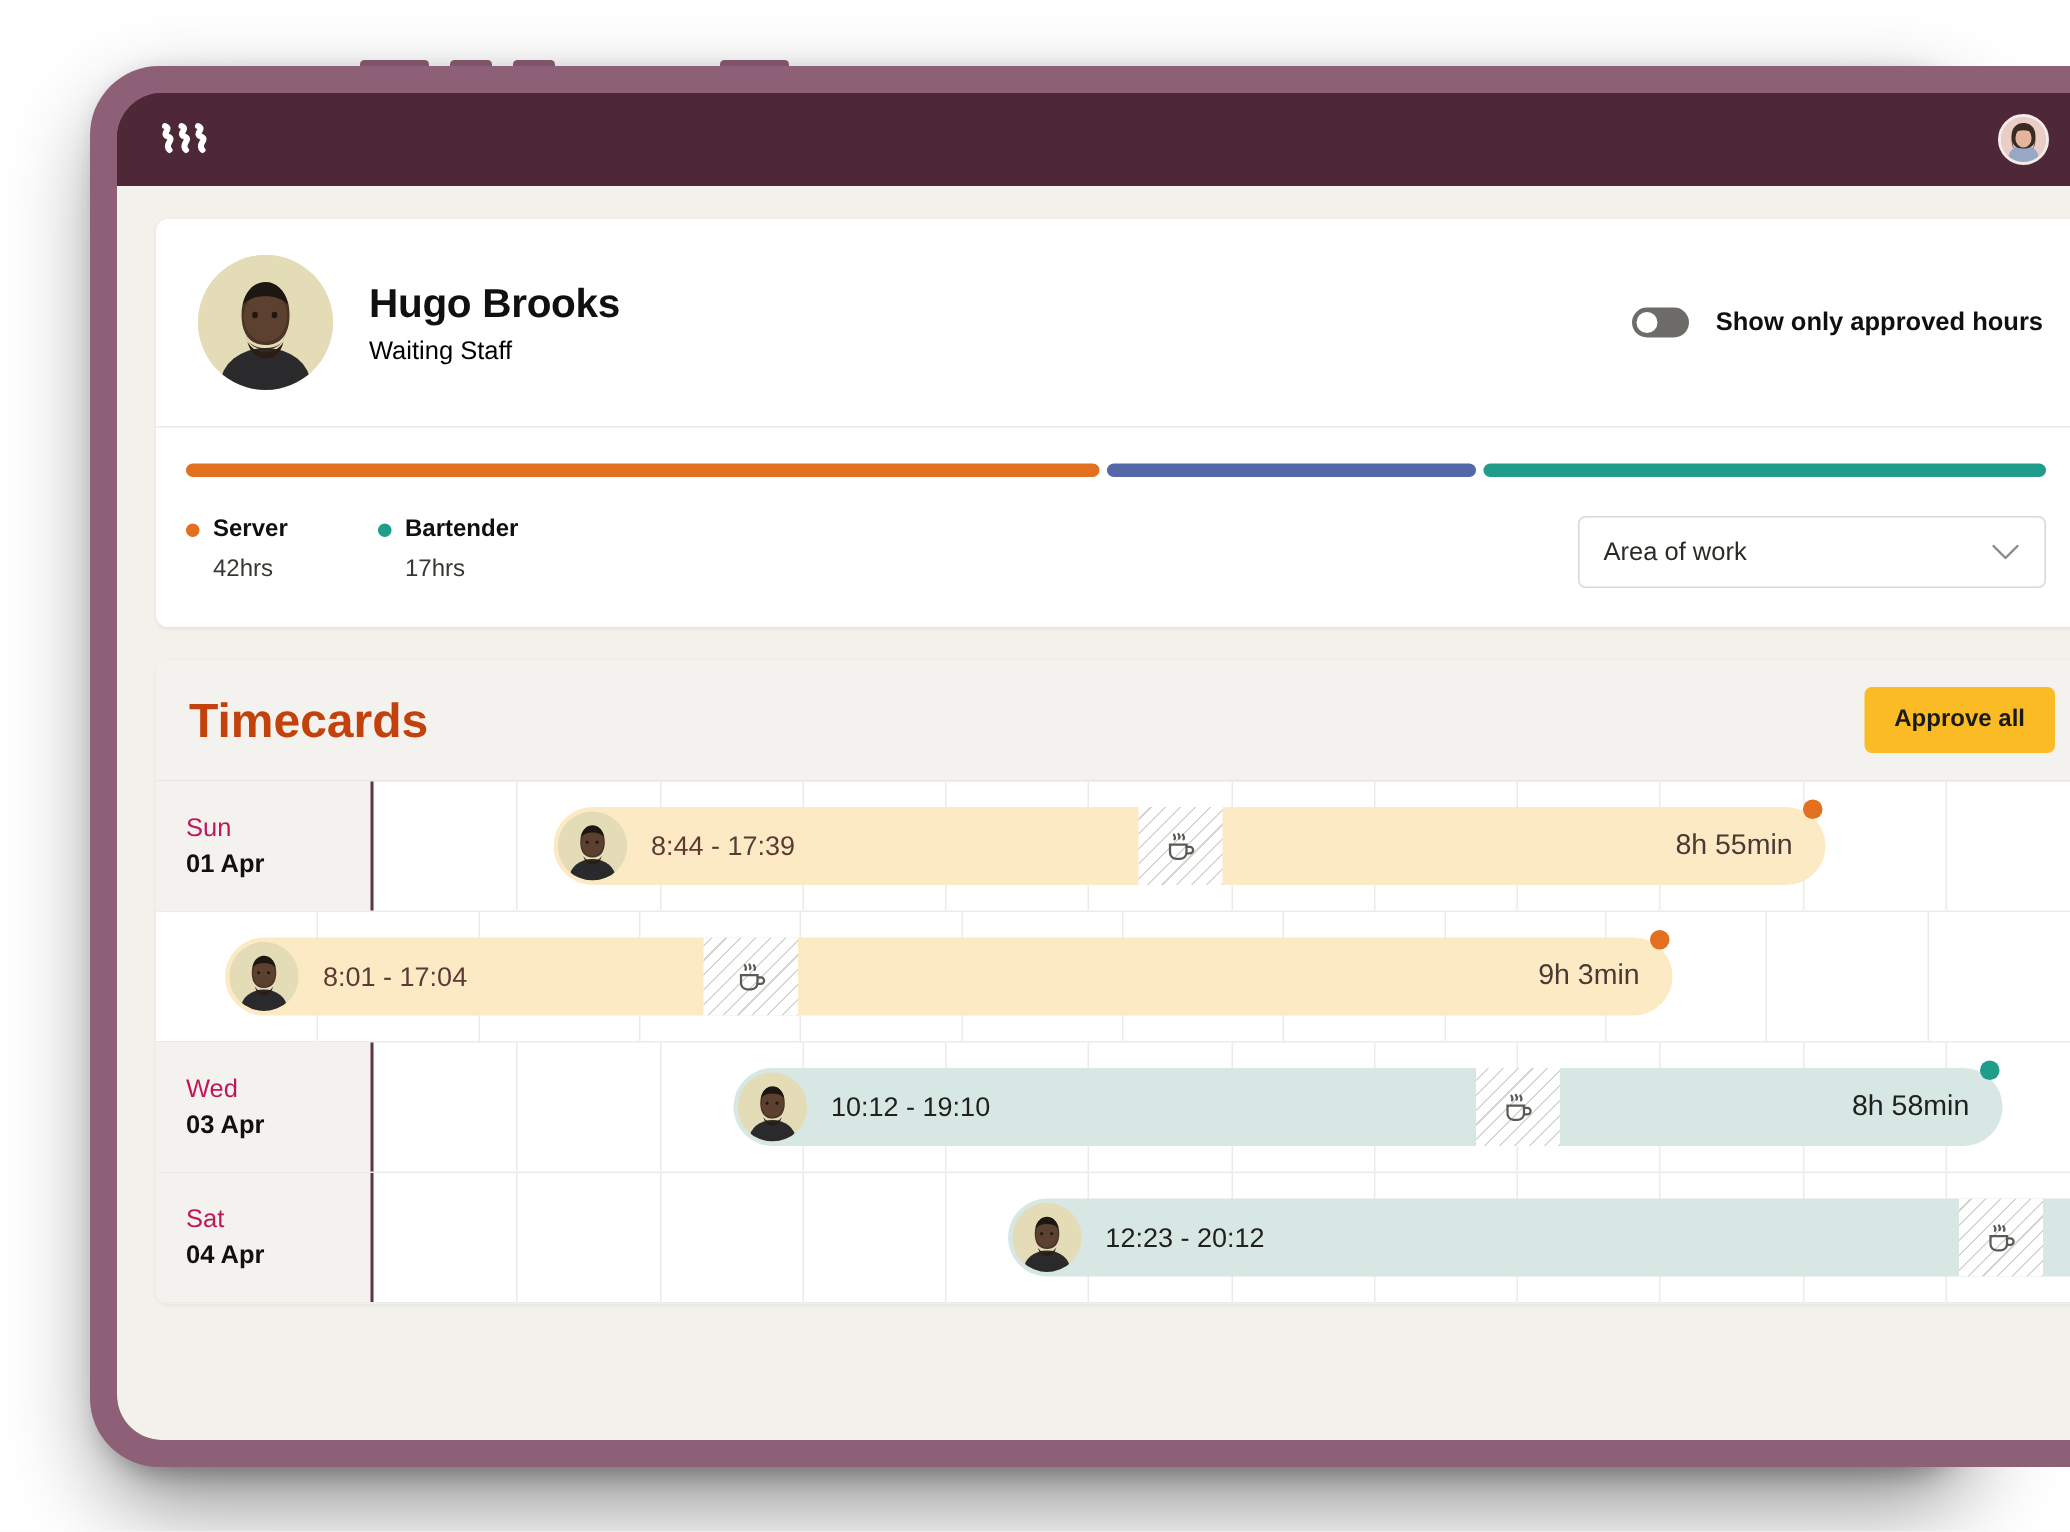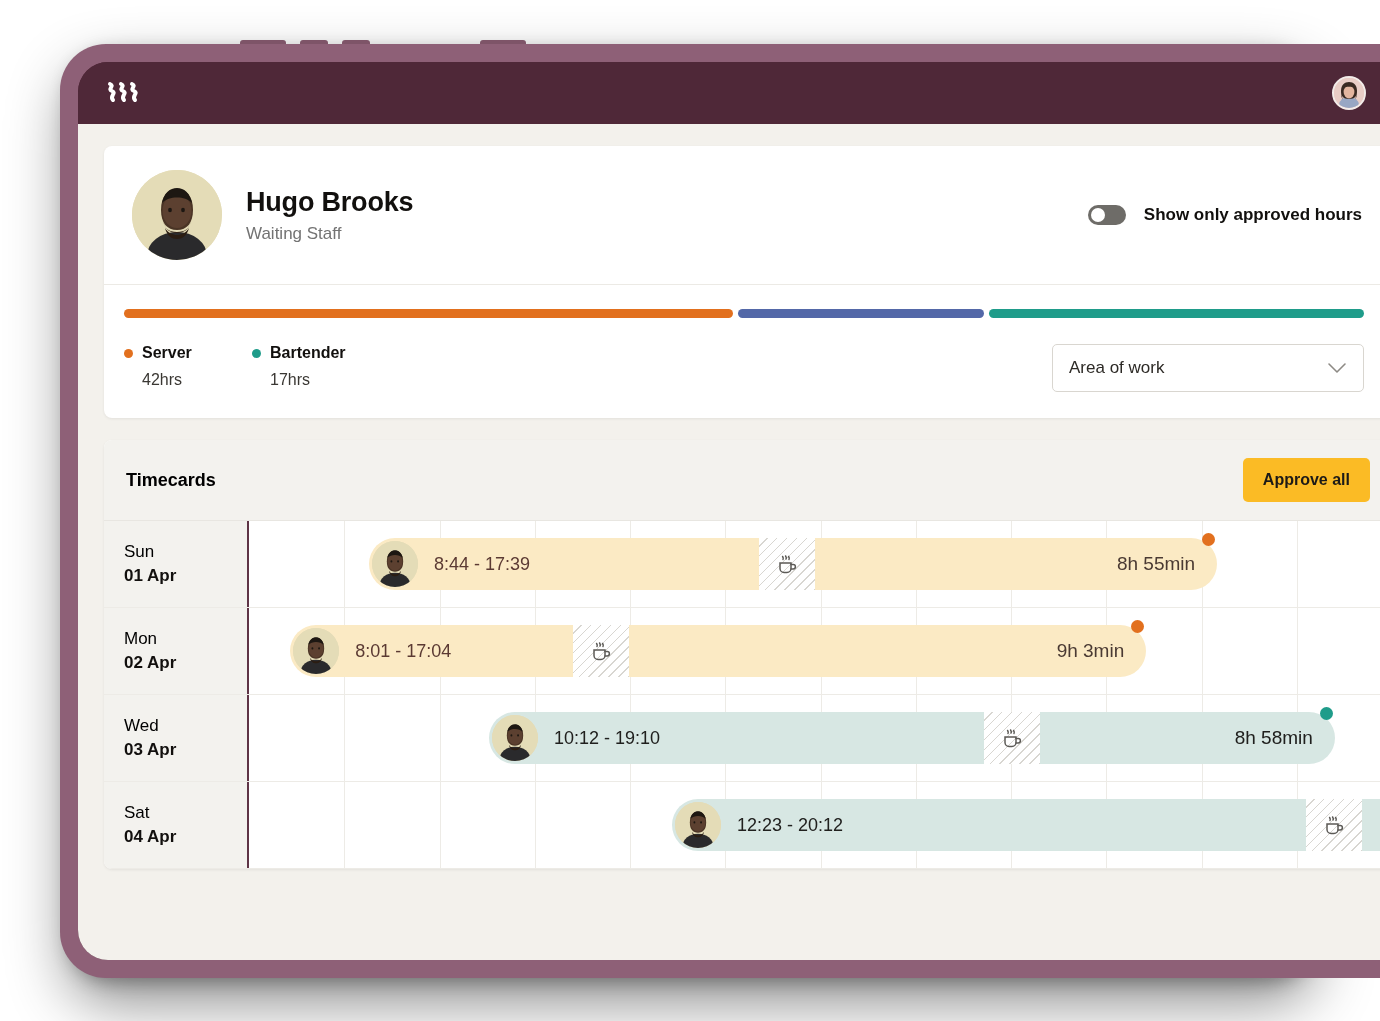--- a/index.html
+++ b/index.html
@@ -78,21 +78,21 @@
     padding: 24px 30px 24px 28px;
     border-bottom: 1px solid #eceae5;
   }
   .avatar-big {
     width: 90px; height: 90px; border-radius: 50%;
     background: #e4dcb7; overflow: hidden; position: relative;
     flex: none;
   }
   .profile-text { margin-left: 24px; }
   .profile-name { font-size: 27px; font-weight: bold; color: #12100e; letter-spacing: -.2px; }
-  .profile-role { font-size: 17px; color: #737373; margin-top: 6px; }
+  .profile-role { font-size: 17px; color: #000000; margin-top: 6px; }
   .profile-right { margin-left: auto; display: flex; align-items: center; gap: 18px; }
   .toggle {
     width: 38px; height: 20px; border-radius: 10px;
     background: #6e6c68; position: relative; flex: none; cursor: pointer;
   }
   .toggle .knob {
     position: absolute; left: 3px; top: 3px;
     width: 14px; height: 14px; border-radius: 50%; background: #ffffff;
   }
   .toggle-label { font-size: 17px; font-weight: bold; color: #12100e; }
@@ -124,40 +124,40 @@
     margin-top: 22px; background: #ffffff; border-radius: 8px;
     box-shadow: 0 1px 3px rgba(0,0,0,.07);
     overflow: hidden;
   }
   .tc-head {
     background: #f3f2ee;
     display: flex; align-items: center;
     padding: 18px 22px 18px 22px;
     border-bottom: 1px solid #e8e6e1;
   }
-  .tc-title { font-size: 18px; font-weight: bold; color: #000000; }
+  .tc-title { font-size: 32px; font-weight: bold; color: #c2410c; }
   .approve-btn {
     margin-left: auto; background: #fbbb25; border: none;
     color: #1c1a17; font-weight: bold; font-size: 16px;
     padding: 13px 20px; border-radius: 5px; cursor: pointer;
     font-family: "Liberation Sans", sans-serif;
   }
 
   
   .tl { position: relative; }
   .tl-row { display: flex; height: 87px; border-bottom: 1px solid #edebe6; }
   .tl-row.header { height: 72px; }
   .tl-datecol {
     width: 145px; flex: none; background: #f3f2ee;
     border-right: 2px solid #5e3446;
     display: flex; flex-direction: column; justify-content: center;
     padding-left: 20px;
   }
   .tl-row.header .tl-datecol { justify-content: center; }
-  .tl-dow { font-size: 17px; color: #000000; }
+  .tl-dow { font-size: 17px; color: #be185d; }
   .tl-day { font-size: 17px; font-weight: bold; color: #12100e; margin-top: 4px; }
   .tl-datehdr { font-size: 17px; color: #2d2a26; }
 
   .tl-track { position: relative; flex: 1; overflow: hidden; }
   .tl-grid { position: absolute; inset: 0; }
   .tl-grid i {
     position: absolute; top: 0; bottom: 0; width: 1px; background: #edebe6;
   }
   .tl-ticks { position: absolute; inset: 0; }
   .tl-ticks span {
@@ -364,24 +364,20 @@
                         <ellipse cx="51" cy="40" rx="1.9" ry="2.2" fill="#1d1712"></ellipse>
                         <path d="M33 58c3 5 8 7 12 7s9-2 12-7c-2 8-7 11-12 11s-10-3-12-11z" fill="#2b1d12"></path>
                       </svg></div>
                     <div class="shift-time">8:44 - 17:39</div>
                     <div class="shift-total">8h 55min</div>
                     <span class="shift-dot" style="background:#e2701e"></span>
                   </div>
                 </div>
               </div>
               <div class="tl-row">
-                <div class="tl-datecol">
-                  <div class="tl-dow">Mon</div>
-                  <div class="tl-day">02 Apr</div>
-                </div>
                 <div class="tl-track">
                   <div class="tl-grid">
                     <i style="left:8.333333333333334%"></i>
                     <i style="left:16.666666666666668%"></i>
                     <i style="left:25%"></i>
                     <i style="left:33.333333333333336%"></i>
                     <i style="left:41.666666666666664%"></i>
                     <i style="left:50%"></i>
                     <i style="left:58.333333333333336%"></i>
                     <i style="left:66.66666666666667%"></i>

